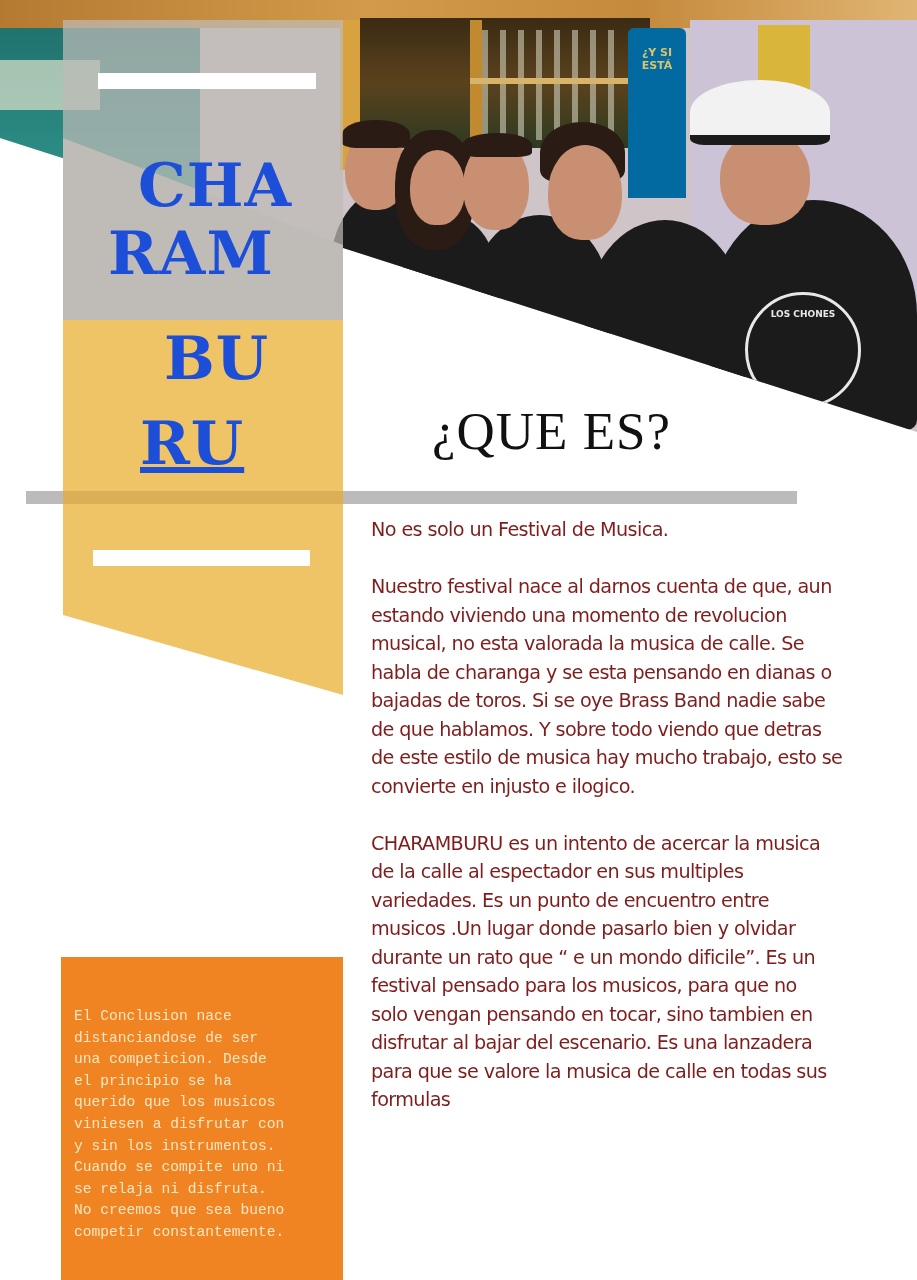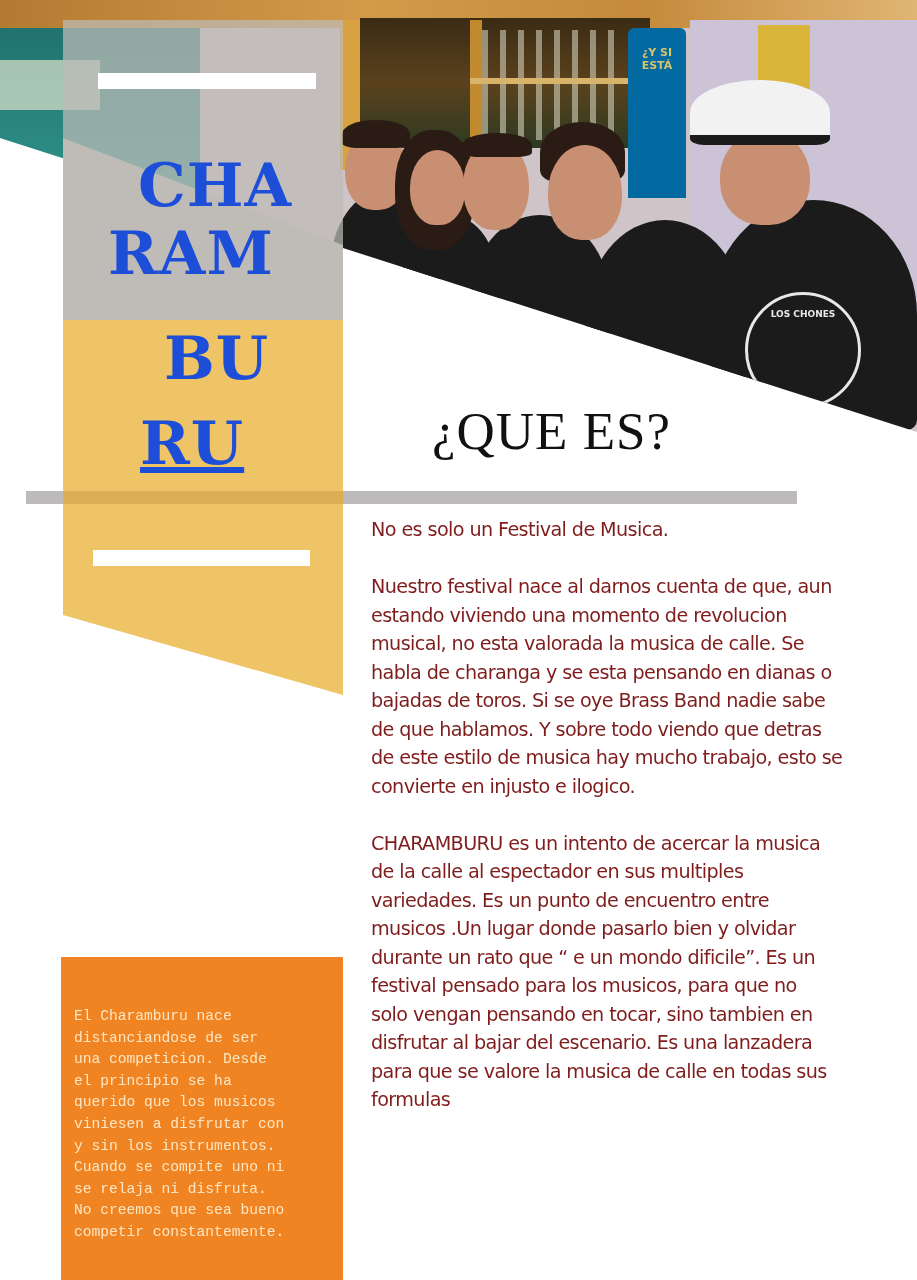--- a/index.html
+++ b/index.html
@@ -132,21 +132,21 @@
 musicos .Un lugar donde pasarlo bien y olvidar
 durante un rato que “ e un mondo dificile”. Es un
 festival pensado para los musicos, para que no
 solo vengan pensando en tocar, sino tambien en
 disfrutar al bajar del escenario. Es una lanzadera
 para que se valore la musica de calle en todas sus
 formulas</p>
 </div>
 
 <div class="orange-box"></div>
-<div class="orange-text">El Charamburu nace
+<div class="orange-text">El Conclusion nace
 distanciandose de ser
 una competicion. Desde
 el principio se ha
 querido que los musicos
 viniesen a disfrutar con
 y sin los instrumentos.
 Cuando se compite uno ni
 se relaja ni disfruta.
 No creemos que sea bueno
 competir constantemente.</div>

